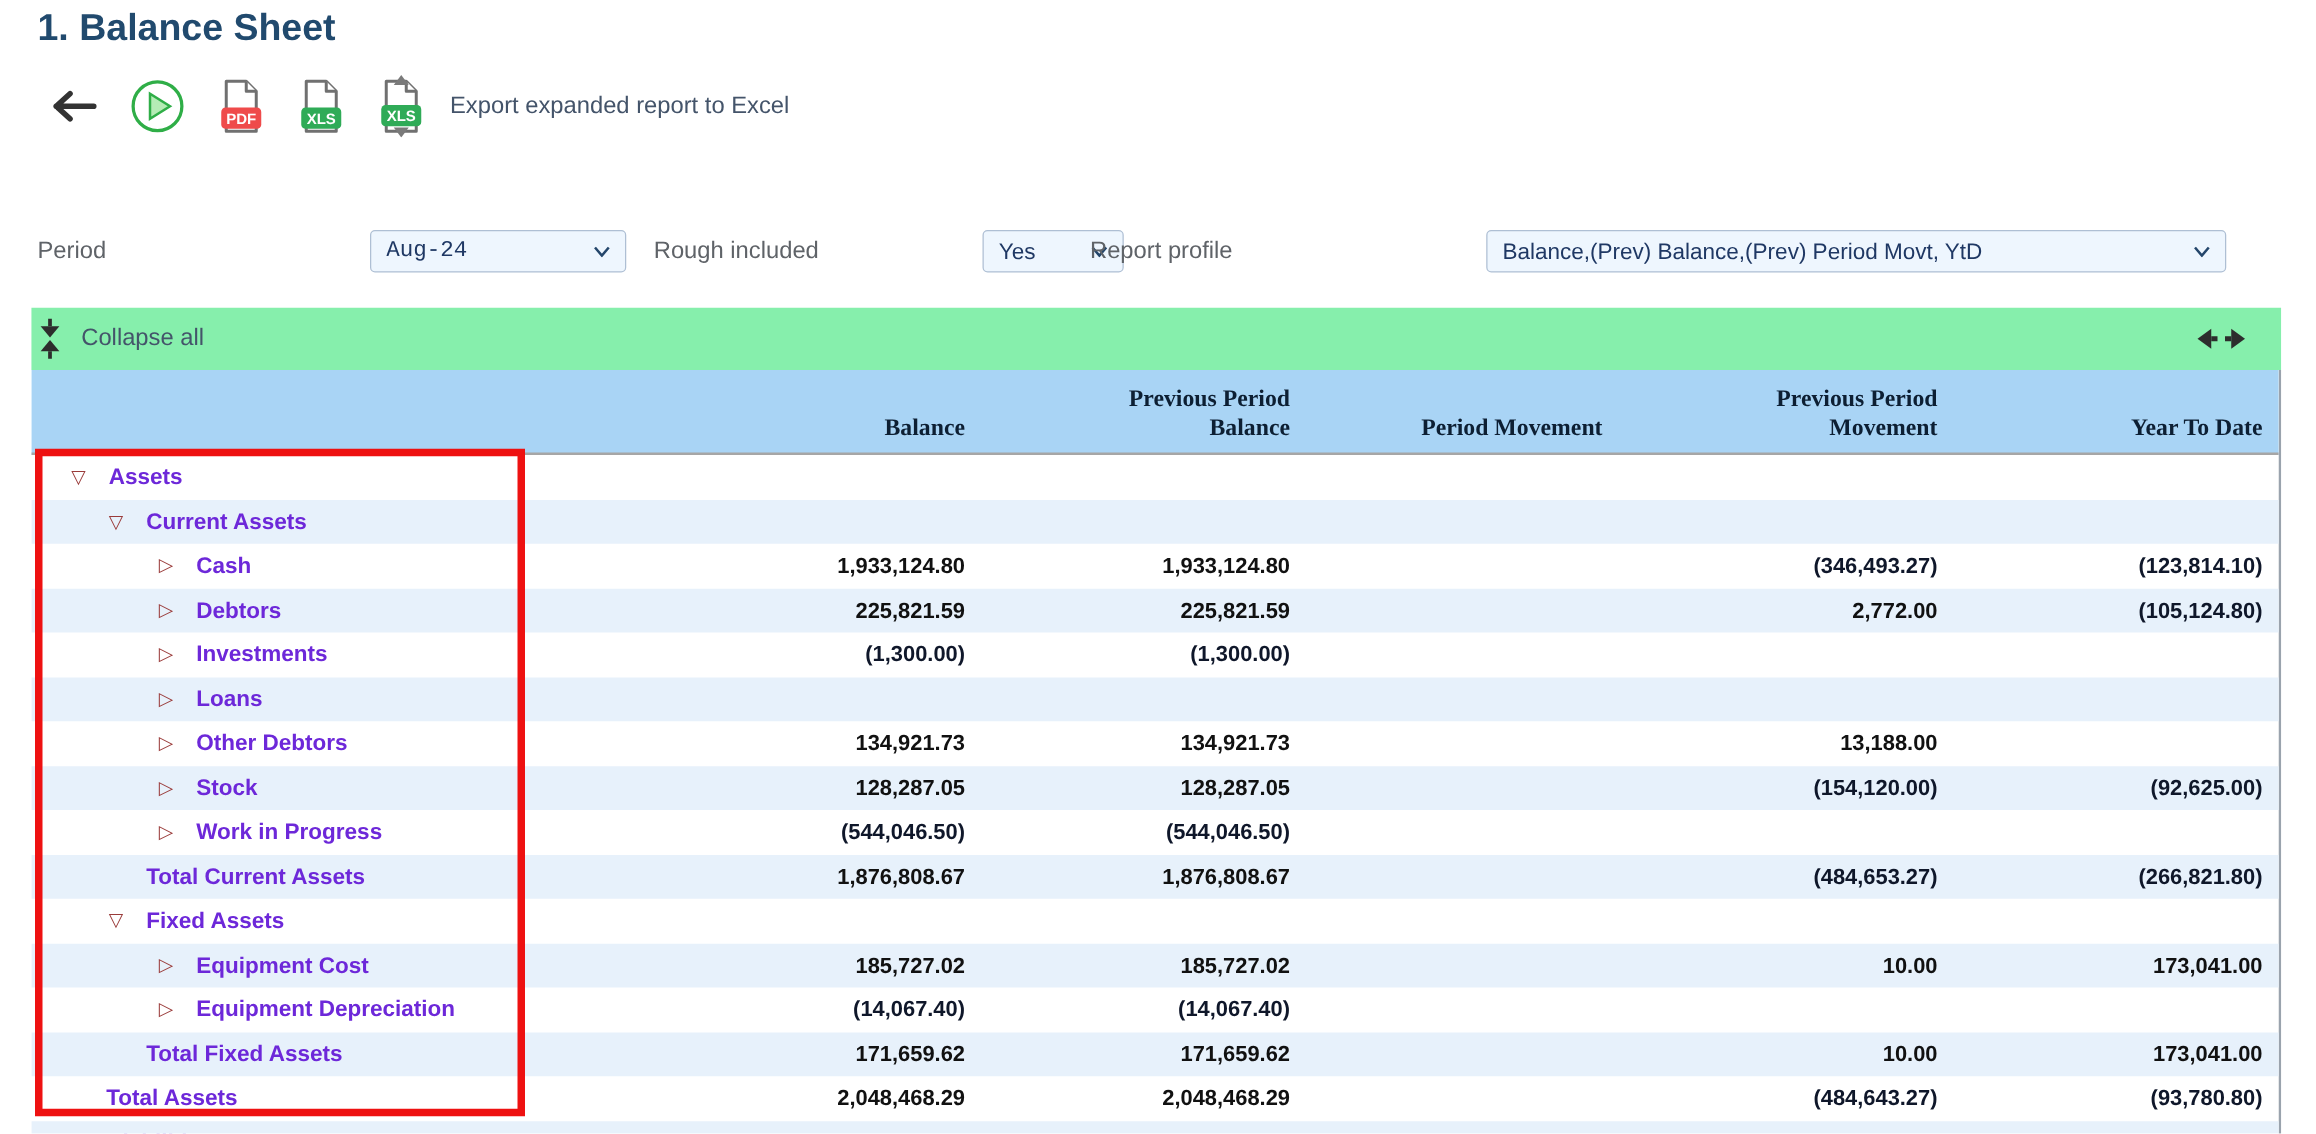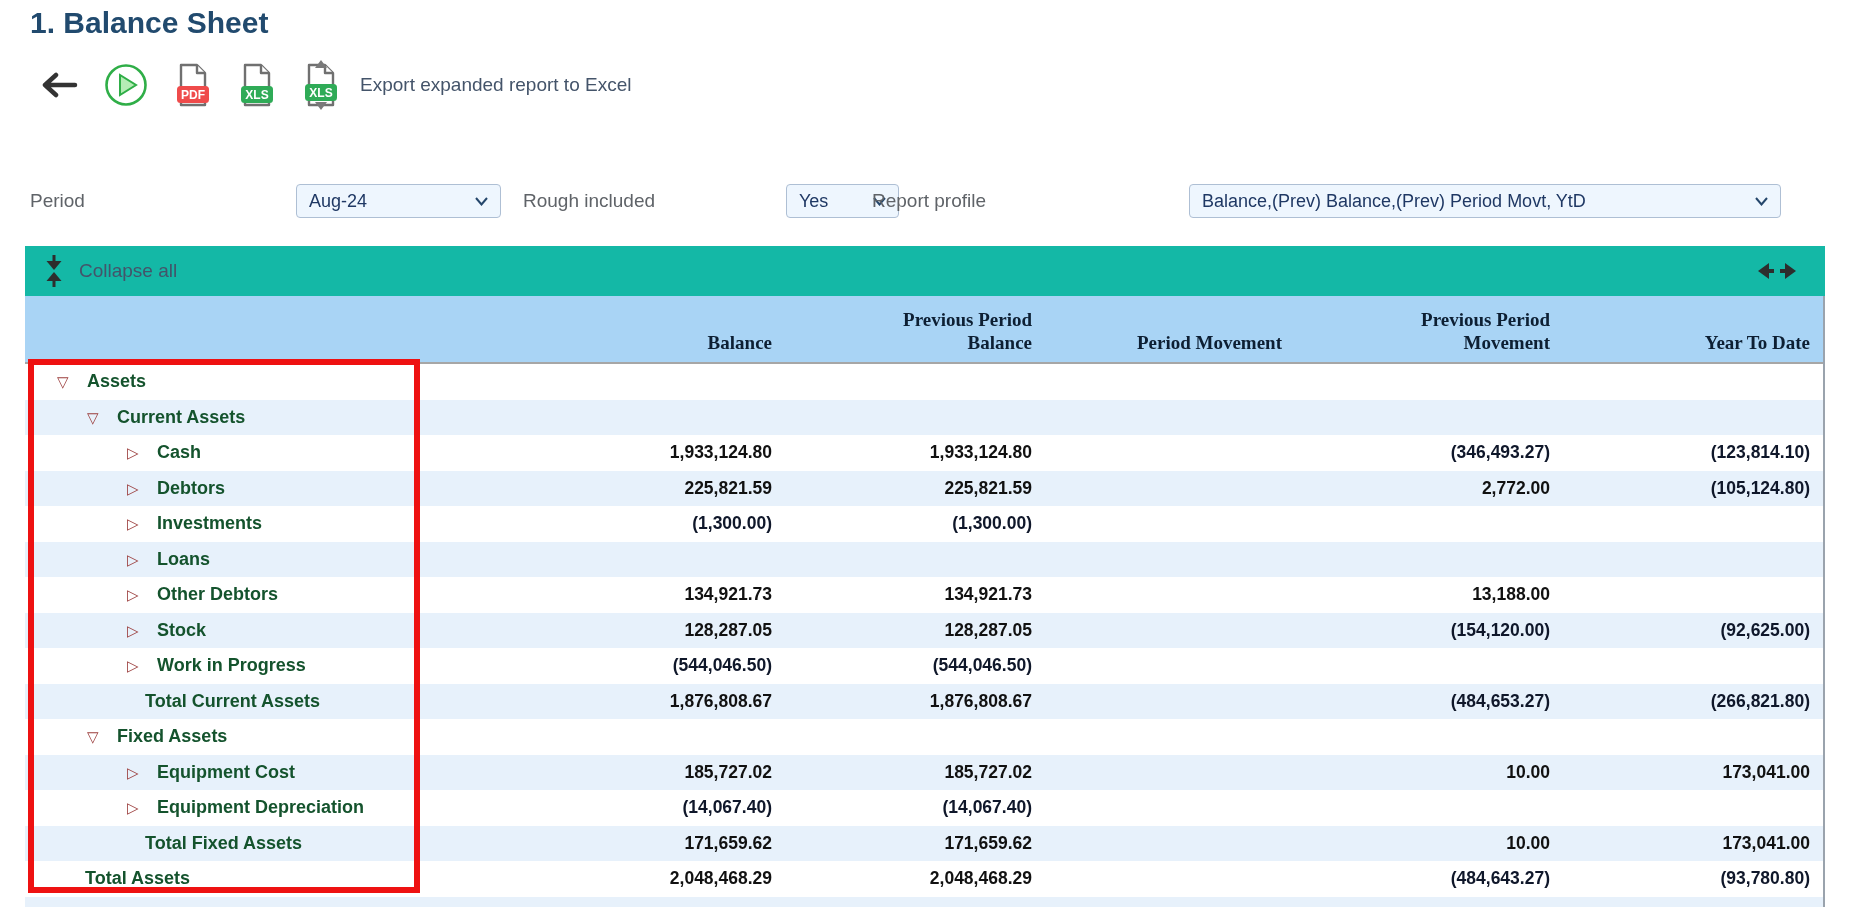--- a/index.html
+++ b/index.html
@@ -16,54 +16,54 @@
   .tbtn { display:flex; align-items:center; justify-content:flex-end; cursor:pointer; }
   .export-label { font-size:19px; color:#44546a; margin-left:-6px; }
 
   
   .flabel { position:absolute; top:184px; height:34px; line-height:34px;
             font-size:19px; color:#5f6368; }
   .fselect { position:absolute; top:184px; height:34px; background:#eef6fe;
              border:1px solid #aebfd4; border-radius:4px; display:flex;
              align-items:center; justify-content:space-between; padding:0 12px;
              font-size:18px; color:#1f3864; cursor:pointer; }
-  #period-label { left:30px; }   #period-select { left:296px; width:205px; }
+  #period-label { left:30px; }   #period-select { left:296px; width:205px;font-family:Liberation Mono, monospace; }
   #rough-label  { left:523px; }  #rough-select  { left:786px; width:113px; }
   #profile-label{ left:872px; }  #profile-select{ left:1189px; width:592px; }
   .fselect .val { white-space:nowrap; overflow:hidden; }
 
   
   .tablewrap { position:absolute; left:25px; top:246px; width:1800px; height:661px;
                overflow:hidden; }
-  .bar { height:50px; background:#14b8a6; display:flex; align-items:center;
-         padding:0 18px; position:relative; }
+  .bar { height:50px; background:#86efac; display:flex; align-items:center;
+         padding:0 4px; position:relative; }
   .bar .collapse-btn { display:flex; align-items:center; gap:14px; cursor:pointer; }
   .bar .collapse-text { font-size:19px; color:#44546a; }
   .bar .expand-w { position:absolute; right:28px; top:13px; cursor:pointer; }
 
   .gridpane { height:611px; border-right:2px solid #9aa3ad; overflow:hidden; }
   .thead { height:68px; background:#a9d4f5; display:grid;
            grid-template-columns:435px 327px 260px 250px 268px 260px;
            border-bottom:2px solid #a6a6a6; }
   .hcell { display:flex; align-items:flex-end; justify-content:flex-end;
            padding:0 15px 7px 0; font-size:19px; font-weight:bold; color:#0d1f33;
            text-align:right; white-space:pre-line; line-height:1.25;font-family:Liberation Serif, serif; }
 
   .trow { height:35.5px; display:grid;
           grid-template-columns:435px 327px 260px 250px 268px 260px; }
   .trow.stripe { background:#e7f1fb; }
   .cell { display:flex; align-items:center; }
   .labelcell { overflow:hidden; }
   .tri { width:30px; font-size:15px; color:#9a3b3a; flex:0 0 30px; cursor:pointer;
          line-height:1; }
-  .rowlabel { font-size:18px; font-weight:bold; color:#14532d; white-space:nowrap;text-align:center; }
+  .rowlabel { font-size:18px; font-weight:bold; color:#6d28d9; white-space:nowrap;text-align:center; }
   .lvl0 .labelcell { padding-left:32px; }
   .lvl1 .labelcell { padding-left:62px; }
   .lvl2 .labelcell { padding-left:102px; }
-  .total.lvl1 .labelcell { padding-left:120px; }
+  .total.lvl1 .labelcell { padding-left:92px; }
   .total.lvl0 .labelcell { padding-left:60px; }
   .num { justify-content:flex-end; padding-right:15px; font-size:17.5px;
          font-weight:bold; color:#111; white-space:nowrap; }
   .num.neg { color:#0f172a; }
 
   
   .red-box { position:absolute; left:28px; top:359px; width:392px; height:534px;
              border:6px solid #ee1111; z-index:10; pointer-events:none; }
 
   svg { display:block; }

